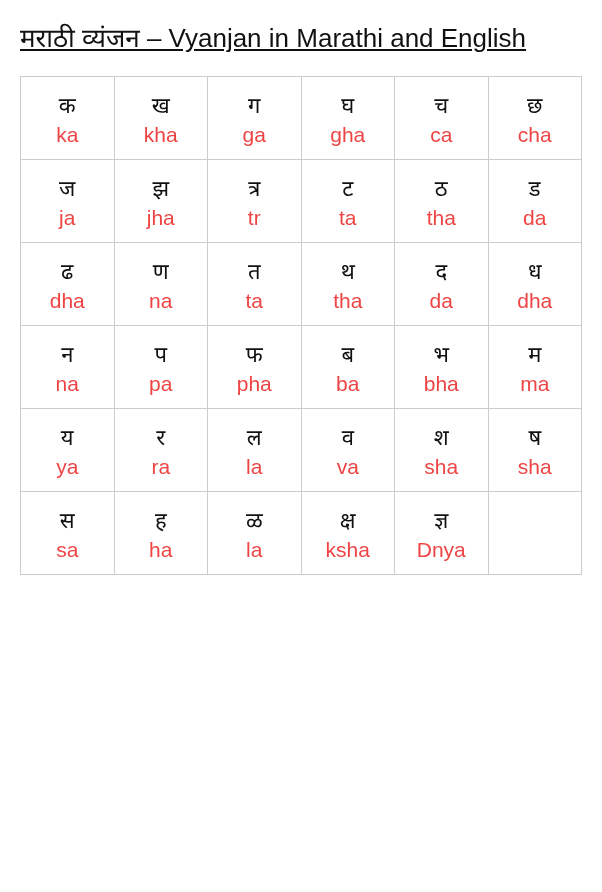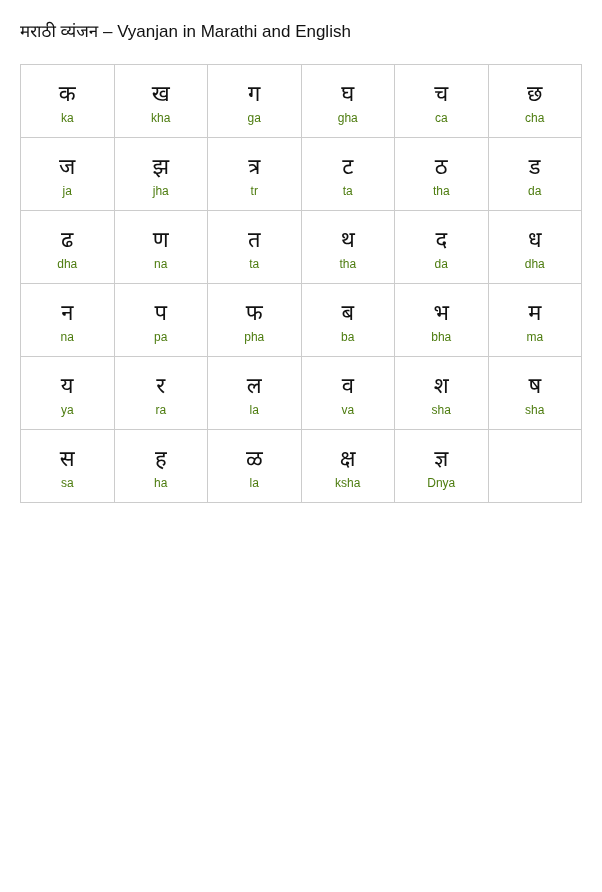--- a/index.html
+++ b/index.html
@@ -8,46 +8,47 @@
       padding: 0;
     }
     body {
       font-family: Arial, sans-serif;
       background: #ffffff;
       width: 602px;
       min-height: 892px;
       padding: 20px;
     }
     h1 {
-      font-size: 17px;
+      font-size: 26px;
       font-weight: normal;
       margin-bottom: 20px;
       line-height: 1.4;
       color: #111;
+      text-decoration: underline;
     }
     table {
       border-collapse: collapse;
       width: 100%;
     }
     td {
       border: 1px solid #ccc;
       text-align: center;
       padding: 12px 6px;
       width: calc(100% / 6);
     }
     .devanagari {
       font-size: 22px;
       display: block;
       margin-bottom: 4px;
       color: #111;
     }
     .roman {
-      font-size: 12px;
+      font-size: 21px;
       display: block;
-      color: #4d7c0f;
+      color: #ef4444;
       text-align: center;
     }
   </style>
 </head>
 <body>
 
 <h1>मराठी व्यंजन – Vyanjan in Marathi and English</h1>
 
 <table>
   <tbody id="table-body">

